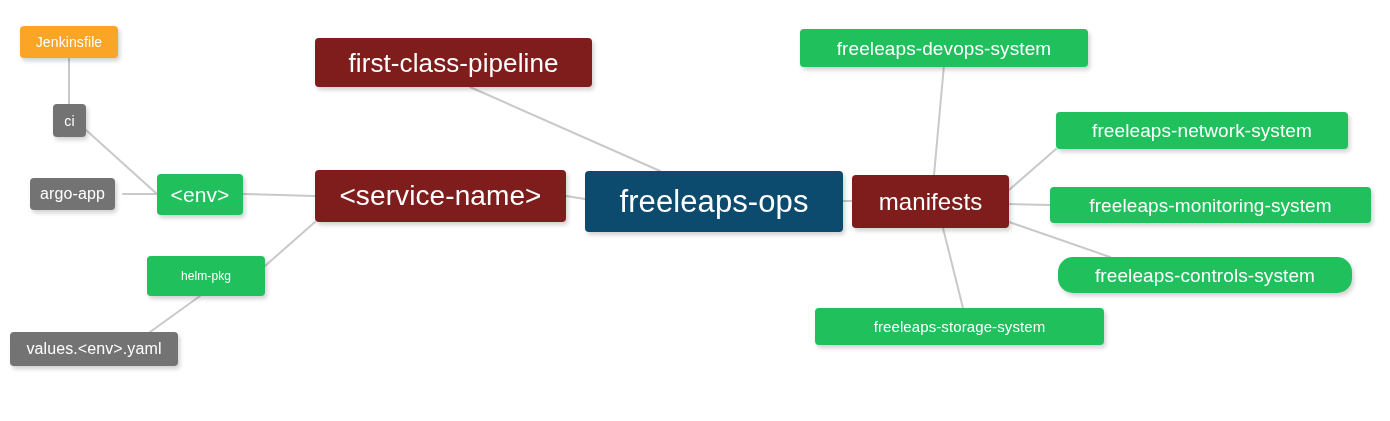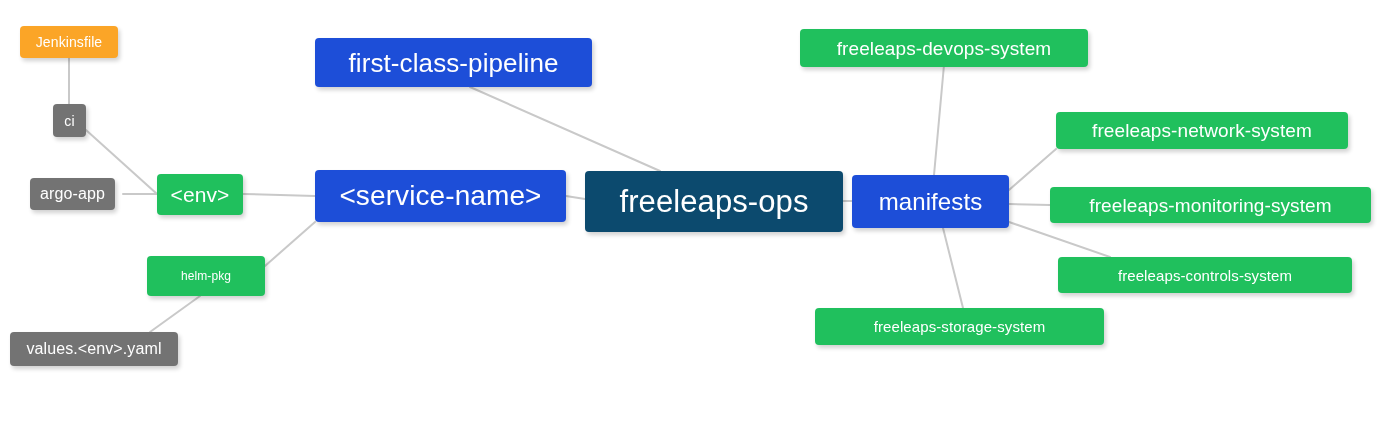--- a/index.html
+++ b/index.html
@@ -32,21 +32,21 @@
     justify-content: center;
     box-sizing: border-box;
     border-radius: 4px;
     color: #ffffff;
     white-space: nowrap;
     box-shadow: 2px 3px 4px rgba(0,0,0,0.18);
     letter-spacing: 0.1px;
     line-height: 1;
   }
   .n-root     { background: #0c4a6e; }
-  .n-blue     { background: #1d4ed8; }
+  .n-blue     { background: #7f1d1d; }
   .n-green    { background: #20c05d; }
   .n-orange   { background: #fba527; }
   .n-red      { background: #737373; }
 </style>
 </head>
 <body>
 
 <div id="canvas">
   <svg id="edges" viewBox="0 0 1390 421" xmlns="http://www.w3.org/2000/svg">
       <path d="M 69 58 L 69 104" stroke="#c9c9c9" stroke-width="2" fill="none" stroke-linecap="round"></path>
@@ -71,16 +71,16 @@
       <div class="node n-green" style="left: 157px; top: 174px; width: 86px; height: 41px; font-size: 21px;">&lt;env&gt;</div>
       <div class="node n-green" style="left: 147px; top: 256px; width: 118px; height: 40px; font-size: 12px;">helm-pkg</div>
       <div class="node n-red" style="left: 10px; top: 332px; width: 168px; height: 34px; font-size: 16px;">values.&lt;env&gt;.yaml</div>
       <div class="node n-blue" style="left: 315px; top: 38px; width: 277px; height: 49px; font-size: 26px;">first-class-pipeline</div>
       <div class="node n-blue" style="left: 315px; top: 170px; width: 251px; height: 52px; font-size: 28px;">&lt;service-name&gt;</div>
       <div class="node n-root" style="left: 585px; top: 171px; width: 258px; height: 61px; font-size: 31px;">freeleaps-ops</div>
       <div class="node n-blue" style="left: 852px; top: 175px; width: 157px; height: 53px; font-size: 24px;">manifests</div>
       <div class="node n-green" style="left: 800px; top: 29px; width: 288px; height: 38px; font-size: 19px;">freeleaps-devops-system</div>
       <div class="node n-green" style="left: 1056px; top: 112px; width: 292px; height: 37px; font-size: 19px;">freeleaps-network-system</div>
       <div class="node n-green" style="left: 1050px; top: 187px; width: 321px; height: 36px; font-size: 19px;">freeleaps-monitoring-system</div>
-      <div class="node n-green" style="left: 1058px; top: 257px; width: 294px; height: 36px; font-size: 15px;">freeleaps-controls-system</div>
+      <div class="node n-green" style="left: 1058px; top: 257px; width: 294px; height: 36px; font-size: 19px; border-radius: 15px;">freeleaps-controls-system</div>
       <div class="node n-green" style="left: 815px; top: 308px; width: 289px; height: 37px; font-size: 15px;">freeleaps-storage-system</div>
     </div>
 </div>
 
 </body></html>

